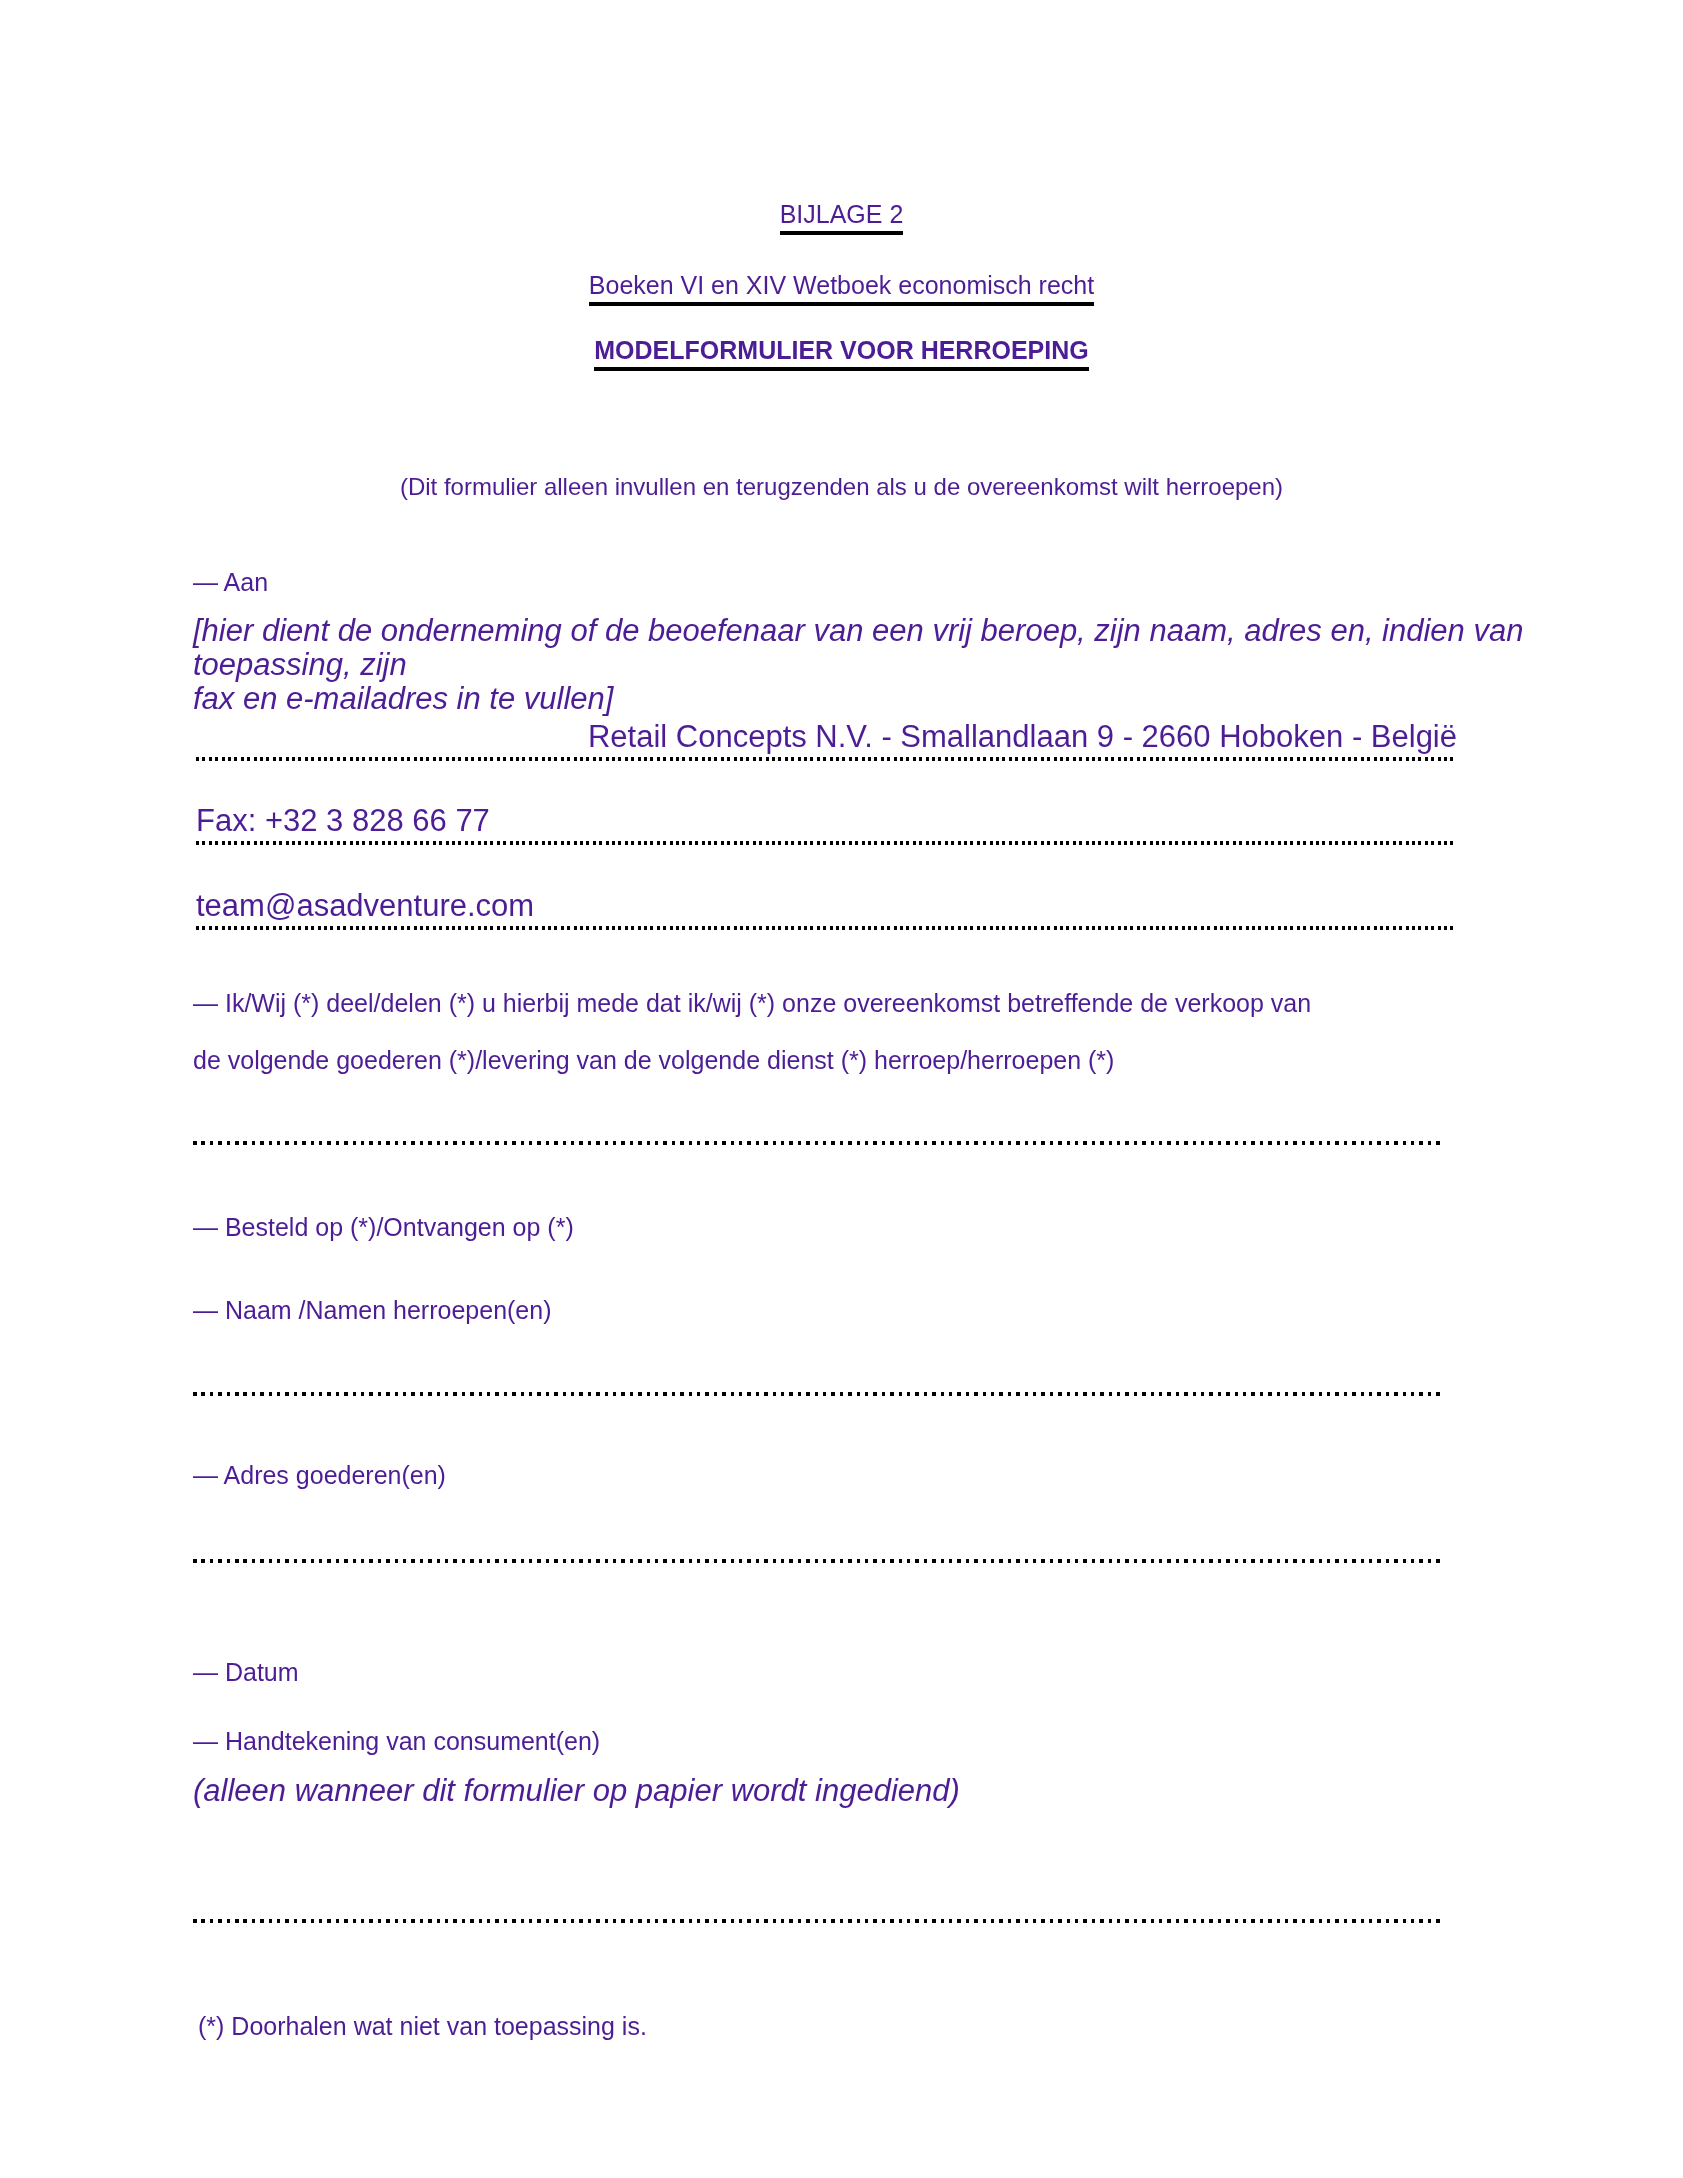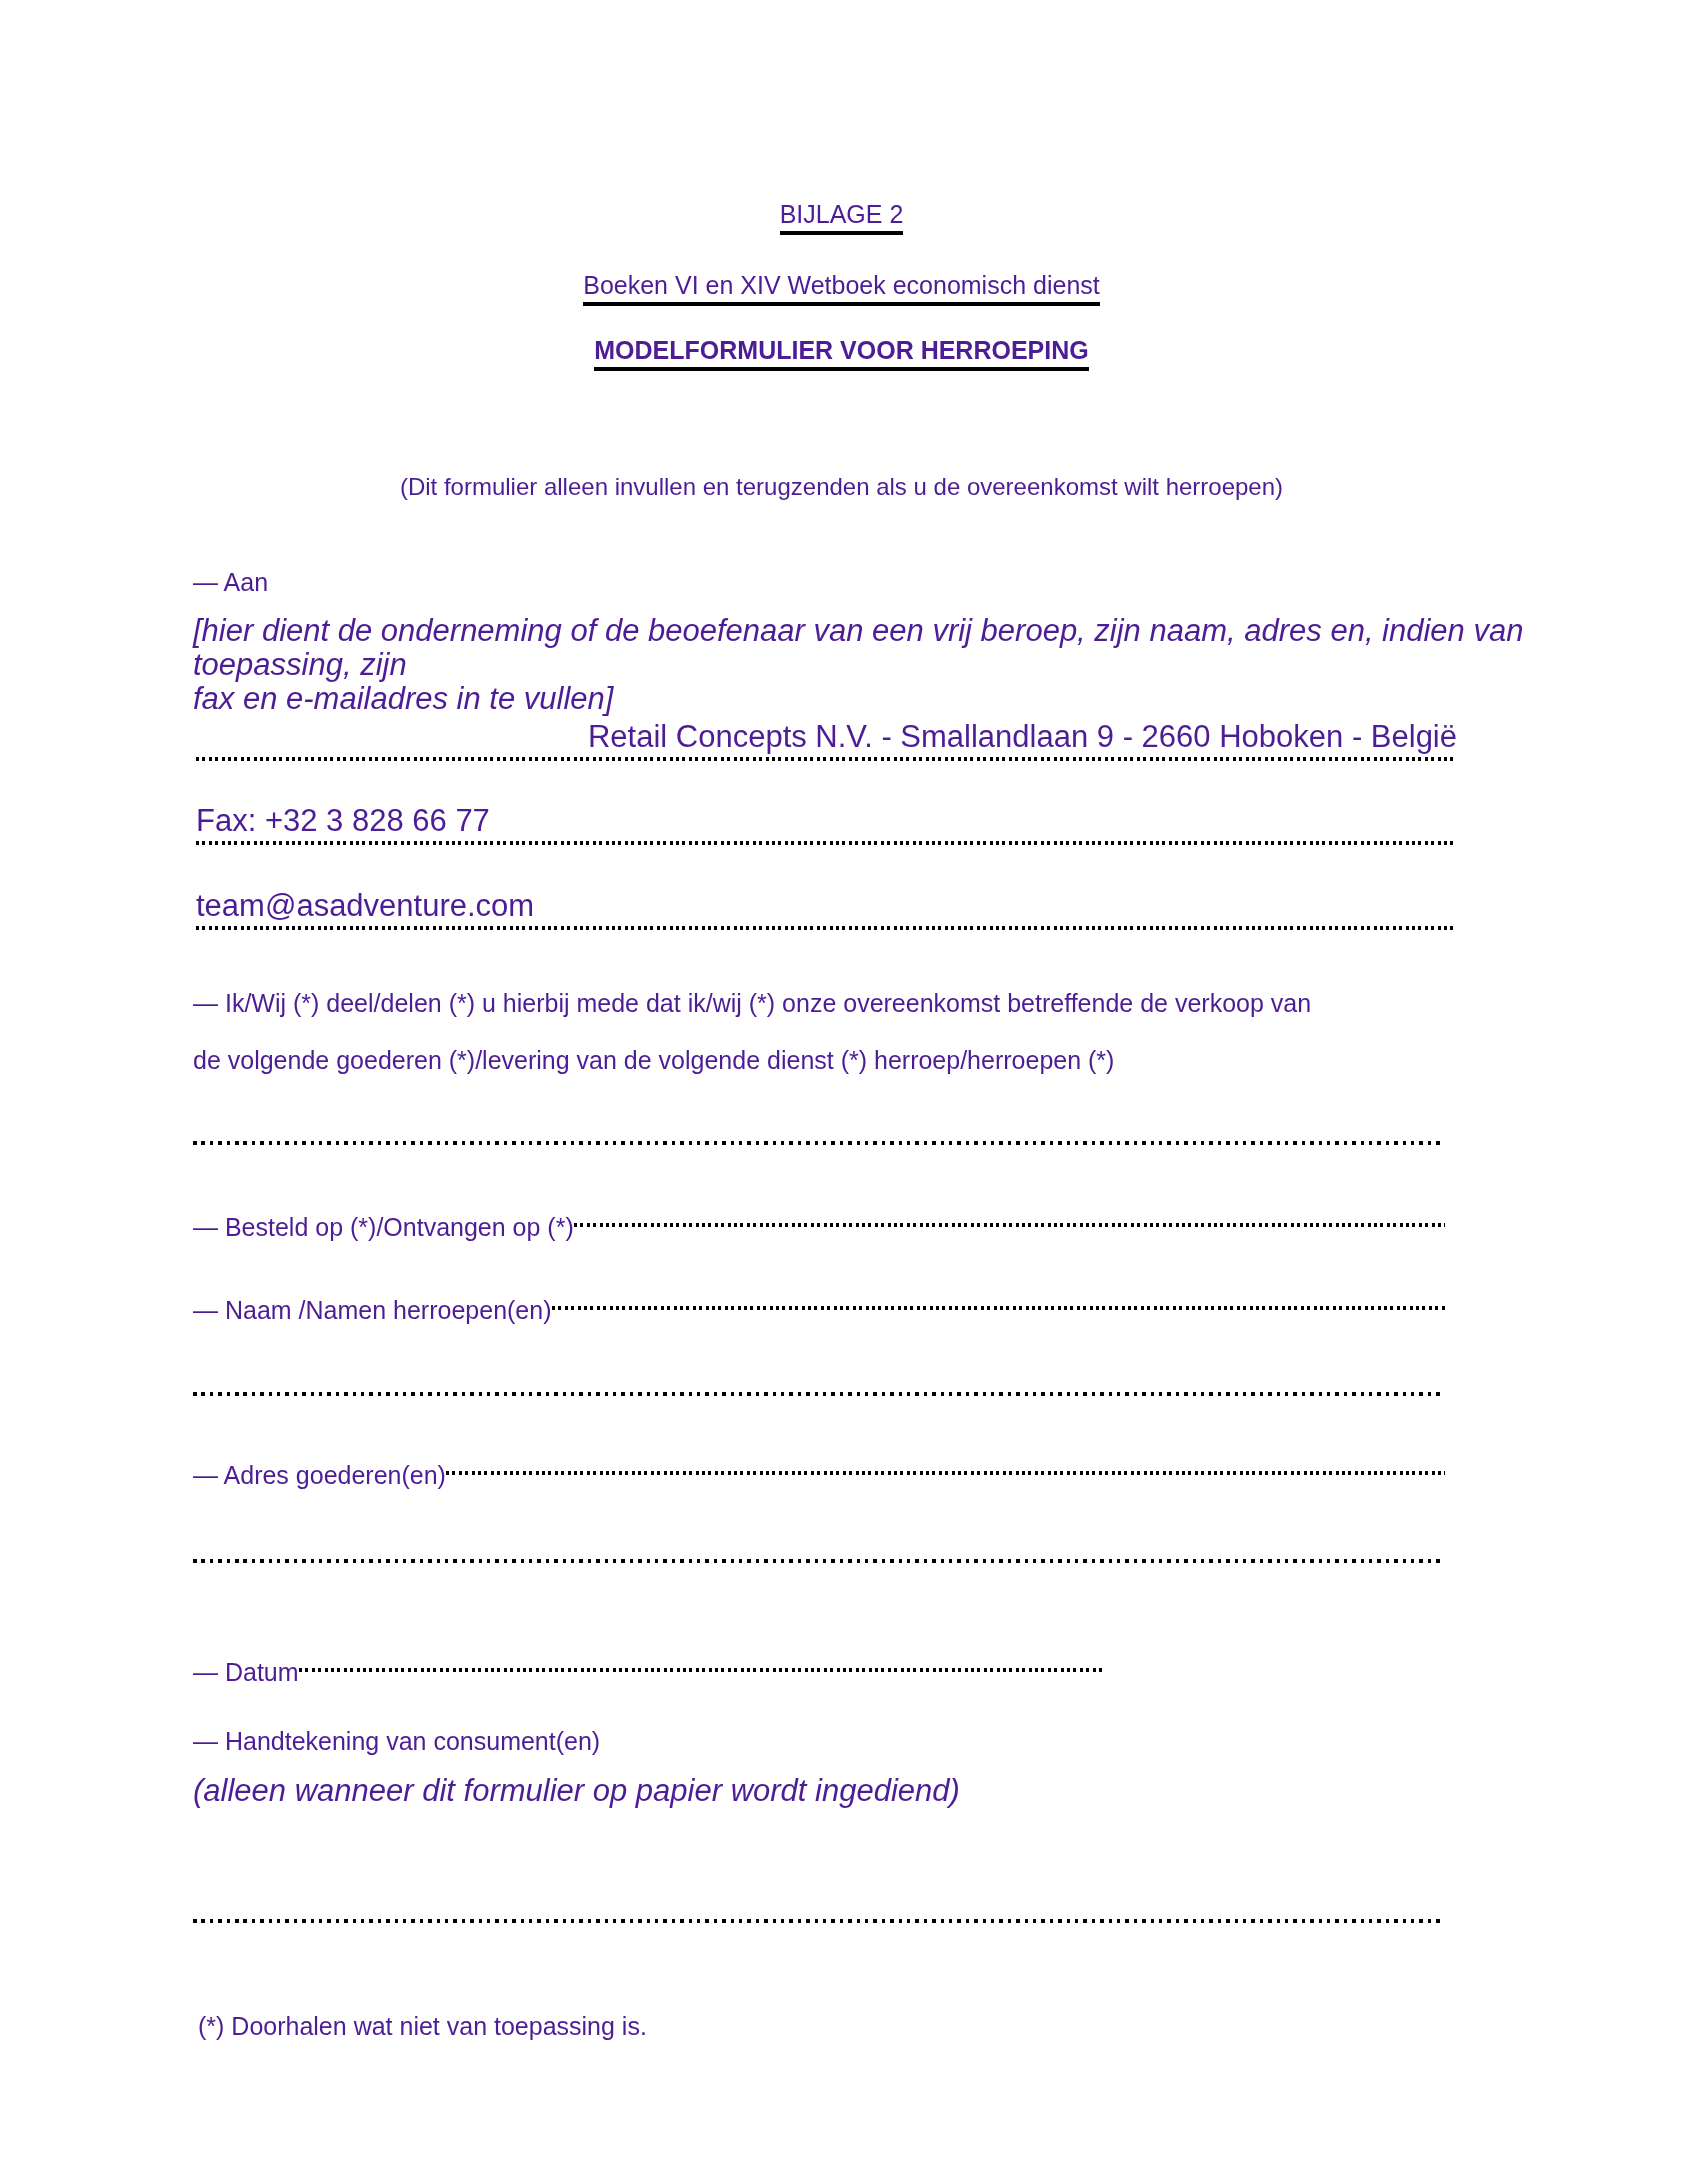--- a/index.html
+++ b/index.html
@@ -15,39 +15,39 @@
   .abs{position:absolute;}
   .center{left:0;width:1683px;text-align:center;}
   .t{font-size:25px;line-height:32px;white-space:nowrap;}
   .u{border-bottom:4px solid #000;padding-bottom:3px;}
   .bold{font-weight:bold;}
   .italic{font-style:italic;font-size:31px;line-height:34px;}
   .fill{left:196px;width:1261px;}
   .fill .val{font-size:31px;line-height:34px;white-space:nowrap;}
   .fill .rule{height:4px;margin-top:3px;
     background:repeating-linear-gradient(90deg,#000 0 3px,transparent 3px 6.4px);}
-  .row{display:flex;align-items:center;height:34px;}
+  .row{display:flex;align-items:flex-start;height:34px;flex-direction:column;}
   .row .lbl{font-size:25px;line-height:34px;white-space:nowrap;}
   .row .dots{flex:1;height:4px;margin-bottom:4px;
     background:repeating-linear-gradient(90deg,#000 0 3px,transparent 3px 6.4px);}
   .sep{height:4px;
     background:repeating-linear-gradient(90deg,#000 0 3.5px,transparent 3.5px 8.4px);}
   .para{font-size:25px;line-height:57px;white-space:nowrap;}
 </style>
 </head>
 <body>
 
 <div class="page">
 
   <div class="abs center" style="top:198px;">
     <span class="t u">BIJLAGE 2</span>
   </div>
 
   <div class="abs center" style="top:269px;">
-    <span class="t u">Boeken VI en XIV Wetboek economisch dienst</span>
+    <span class="t u">Boeken VI en XIV Wetboek economisch recht</span>
   </div>
 
   <div class="abs center" style="top:473px;">
     <span style="font-size:24px;">(Dit formulier alleen invullen en terugzenden als u de overeenkomst wilt herroepen)</span>
   </div>
 
   <div class="abs center" style="top:334px;">
     <span class="t u bold">MODELFORMULIER VOOR HERROEPING</span>
   </div>
 

